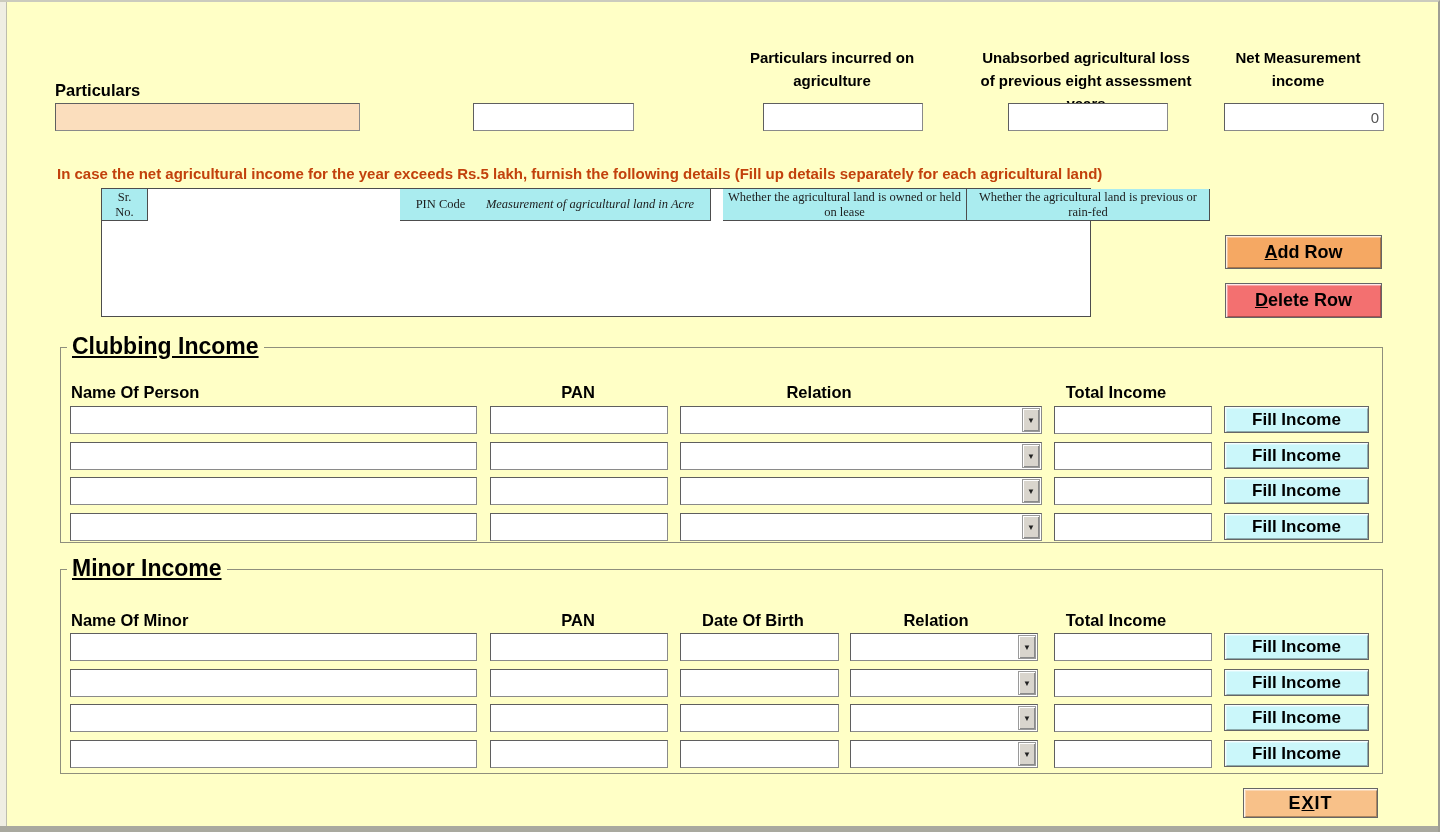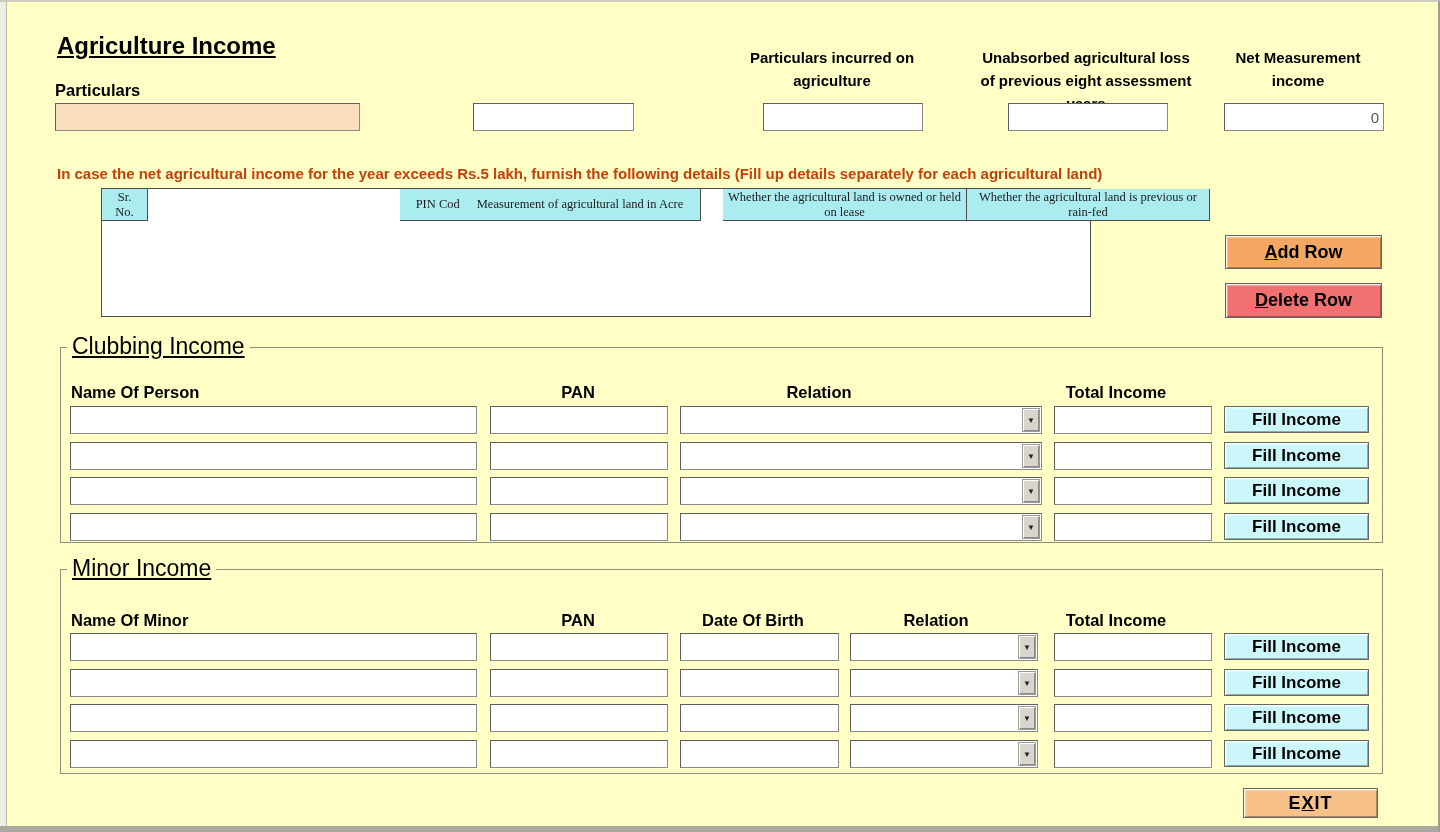--- a/index.html
+++ b/index.html
@@ -52,60 +52,59 @@
                 inset -1px -1px 0 rgba(0,0,0,.3);
   }
   .btn-add    { background:#F5A863; font-size:18px; }
   .btn-del    { background:#F37070; font-size:18px; }
   .btn-fill   { background:#CBF7FA; font-size:17px; }
   .btn-exit   { background:#F8C189; font-size:18px; letter-spacing:1px; }
 
   
   .fset { position:absolute; border:1px solid #8F8F7D; }
   .legend { position:absolute; top:-15px; left:6px; background:#FFFFC6;
-    padding:0 5px; font-size:23px; font-weight:normal; text-decoration:underline;
+    padding:0 5px; font-size:23px; font-weight:bold; text-decoration:underline;
     white-space:nowrap; }
 
   
   .combo { position:absolute; height:28px; background:#fff;
     border:1px solid #8a8a8a; border-top-color:#5f5f5f; border-left-color:#5f5f5f; z-index:2; }
   .combo-value { position:absolute; left:4px; top:4px; right:22px; font-size:15px; color:#333;
     overflow:hidden; white-space:nowrap; }
   .combo-btn { position:absolute; right:1px; top:1px; bottom:1px; width:18px;
     background:#D9D5CD; border:1px solid #9a9a9a;
     box-shadow: inset 1px 1px 0 #fff, inset -1px -1px 0 #8a8a8a;
     display:flex; align-items:center; justify-content:center;
     font-size:8px; color:#222; cursor:pointer; }
 </style>
 </head>
 <body>
 
 <div class="win">
   <div class="strip-left"></div>
   <div class="strip-bottom"></div>
 
-  <div class="abs title" style="left:57px; top:30px;">Agriculture Income</div>
   <div class="abs flabel" style="left:55px; top:79px;">Particulars</div>
   <input class="inp peach" style="left: 55px; top: 101px; width: 305px;" value="">
 
   <div class="abs colhead" style="left:722px; top:44px; width:220px;">Particulars incurred on agriculture</div>
   <div class="abs colhead" style="left:977px; top:44px; width:218px;">Unabsorbed agricultural loss of previous eight assessment years</div>
   <div class="abs colhead" style="left:1220px; top:44px; width:156px;">Net Measurement income</div>
 
   <input class="inp" style="left: 473px; top: 101px; width: 161px;" value="">
   <input class="inp" style="left: 763px; top: 101px; width: 160px;" value="">
   <input class="inp" style="left: 1008px; top: 101px; width: 160px;" value="">
   <input class="inp num" style="left: 1224px; top: 101px; width: 160px;" value="0">
 
   <div class="abs note" style="left:57px; top:163px;">In case the net agricultural income for the year exceeds Rs.5 lakh, furnish the following details (Fill up details separately for each agricultural land)</div>
 
   <div class="land-table">
     <div class="th" style="left:0; width:46px;">Sr. No.</div>
     <div class="th" style="left:298px; width:82px;">PIN Code</div>
-    <div class="th" style="left:358px; width:241px;">Measurement of agricultural land in Acre</div>
+    <div class="th" style="left:368px; width:241px;font-style:italic;">Measurement of agricultural land in Acre</div>
     <div class="th" style="left:621px; width:244px;">Whether the agricultural land is owned or held on lease</div>
     <div class="th" style="left:865px; width:243px;">Whether the agricultural land is previous or rain-fed</div>
   </div>
 
   <div class="btn btn-add" style="left:1225px; top:233px; width:157px; height:34px;"><u>A</u>dd Row</div>
   <div class="btn btn-del" style="left:1225px; top:281px; width:157px; height:35px;"><u>D</u>elete Row</div>
 
   <div class="fset" style="left:60px; top:345px; width:1323px; height:196px;">
     <div class="legend">Clubbing Income</div>
 

